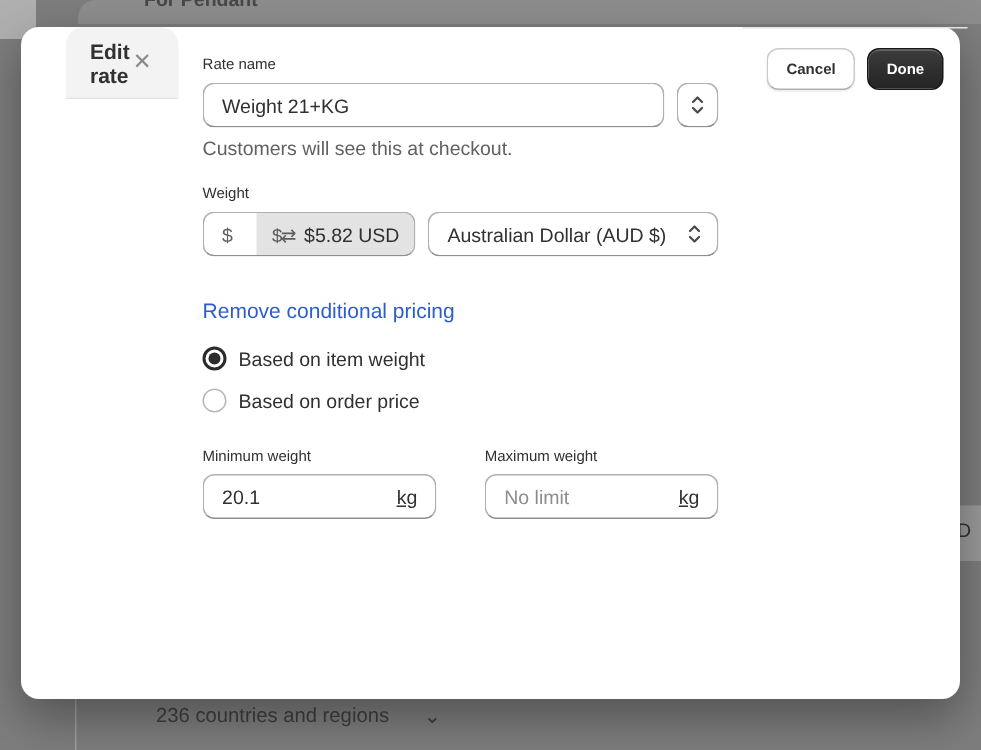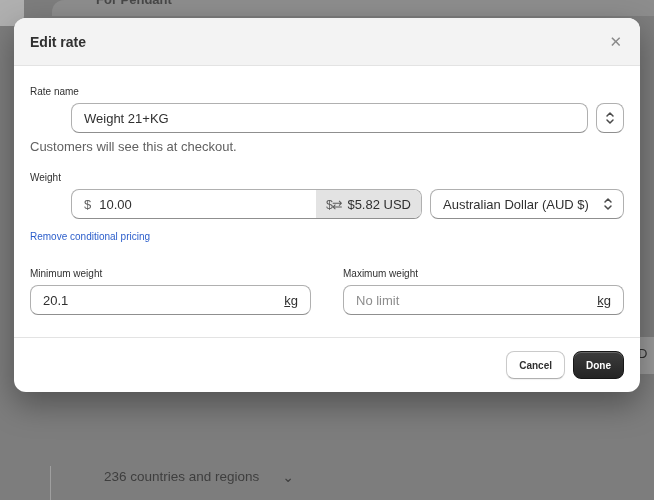--- a/index.html
+++ b/index.html
@@ -15,38 +15,38 @@
   .bg-top-card { position:absolute; left:52px; top:0; width:602px; height:16px; background:#8d8d8d; border-top-left-radius:12px; overflow:hidden; }
   .bg-top-text { position:absolute; left:44px; top:-8px; font-size:13px; color:#474747; font-weight:600; }
   .bg-bottom-line { position:absolute; left:50px; top:466px; width:1px; height:34px; background:#9f9f9f; }
   .bg-bottom-text { position:absolute; left:104px; top:469px; font-size:13.5px; color:#3e3e3e; display:flex; align-items:center; gap:23px; }
   .bg-bottom-text .chev { font-size:14px; color:#3e3e3e; line-height:10px; }
   .bg-right-box { position:absolute; left:633px; top:337px; width:21px; height:37px; background:#9a9a9a; }
   .bg-right-text { position:absolute; left:638px; top:346px; font-size:13px; color:#2f2f2f; }
 
   
   .modal {
-    position:absolute; left:14px; top:18px; width:626px; height:374px;
+    position:absolute; left:14px; top:18px; width:626px; height:448px;
     background:#ffffff; border-radius:12px;
     box-shadow:0 12px 32px rgba(0,0,0,.35);
-    display:flex; flex-direction:column;
+    display:flex; flex-direction:row;padding-left:30px;
   }
   .modal-header {
     height:48px; flex:0 0 48px; background:#f3f3f3;
     border-bottom:1px solid #e3e3e3; border-radius:12px 12px 0 0;
     display:flex; align-items:center; justify-content:space-between;
     padding:0 16px;
   }
   .modal-title { font-size:14px; font-weight:bold; color:#303030; }
   .close-btn { background:none; border:none; font-size:15px; color:#8a8a8a; cursor:pointer; line-height:1; padding:2px; }
 
   .modal-body { flex:1 1 auto; padding:20px 16px 0; }
 
   .field-label { font-size:10px; color:#303030; margin-bottom:6px; }
-  .row { display:flex; gap:8px; align-items:flex-start;margin-left:41px; }
+  .row { display:flex; gap:8px; align-items:flex-start; }
 
   .input {
     border:1px solid #b0b0b0; border-bottom-color:#8f8f8f;
     border-radius:8px; height:30px; background:#fff;
     display:flex; align-items:center; font-size:13px; color:#303030;
     overflow:hidden;
   }
   .input input {
     border:none; outline:none; background:transparent;
     font:inherit; color:#303030; height:100%; width:100%; padding:0 12px;
@@ -69,21 +69,21 @@
     background:#e3e3e3; height:100%; flex:0 0 auto;
     display:flex; align-items:center; gap:6px; padding:0 10px;
     border-radius:0 7px 7px 0; font-size:13px; color:#303030; white-space:nowrap;
   }
   .convert-icon { color:#5c5c5c; font-size:12.5px; letter-spacing:-1px; }
   .currency-select {
     width:194px; flex:0 0 194px; justify-content:space-between;
     padding:0 10px 0 12px; cursor:pointer; white-space:nowrap;
   }
 
-  .link { display:inline-block; margin-top:12px; font-size:10px; color:#2c5ecb; text-decoration:none; cursor:pointer; }
+  .link { display:inline-block; margin-top:28px; font-size:14px; color:#2c5ecb; text-decoration:none; cursor:pointer; }
 
   .radio-group { margin-top:14px; }
   .radio-row { display:flex; align-items:center; gap:8px; margin-bottom:12px; cursor:pointer; }
   .radio { width:16px; height:16px; border-radius:50%; flex:0 0 16px; background:#fff; position:relative; }
   .radio.selected { border:2.5px solid #2b2b2b; }
   .radio.selected::after { content:""; position:absolute; inset:2px; border-radius:50%; background:#2b2b2b; }
   .radio.unselected { border:1.5px solid #b8b8b8; }
   .radio-label { font-size:13px; color:#303030; }
 
   .weights { display:flex; gap:32px; margin-top:24px; }
@@ -174,20 +174,30 @@
             </svg>
           </span>
         </div>
       </div>
     </div>
 
     
     <a class="link">Remove conditional pricing</a>
 
     
+    <div class="radio-group">
+      <div class="radio-row">
+        <span class="radio selected"></span>
+        <span class="radio-label">Based on item weight</span>
+      </div>
+      <div class="radio-row">
+        <span class="radio unselected"></span>
+        <span class="radio-label">Based on order price</span>
+      </div>
+    </div>
 
     
     <div class="weights">
       <div class="weight-col">
         <div class="field-label">Minimum weight</div>
         <div class="input">
           <input type="text" value="20.1" style="">
           <span class="suffix">kg</span>
         </div>
       </div>

